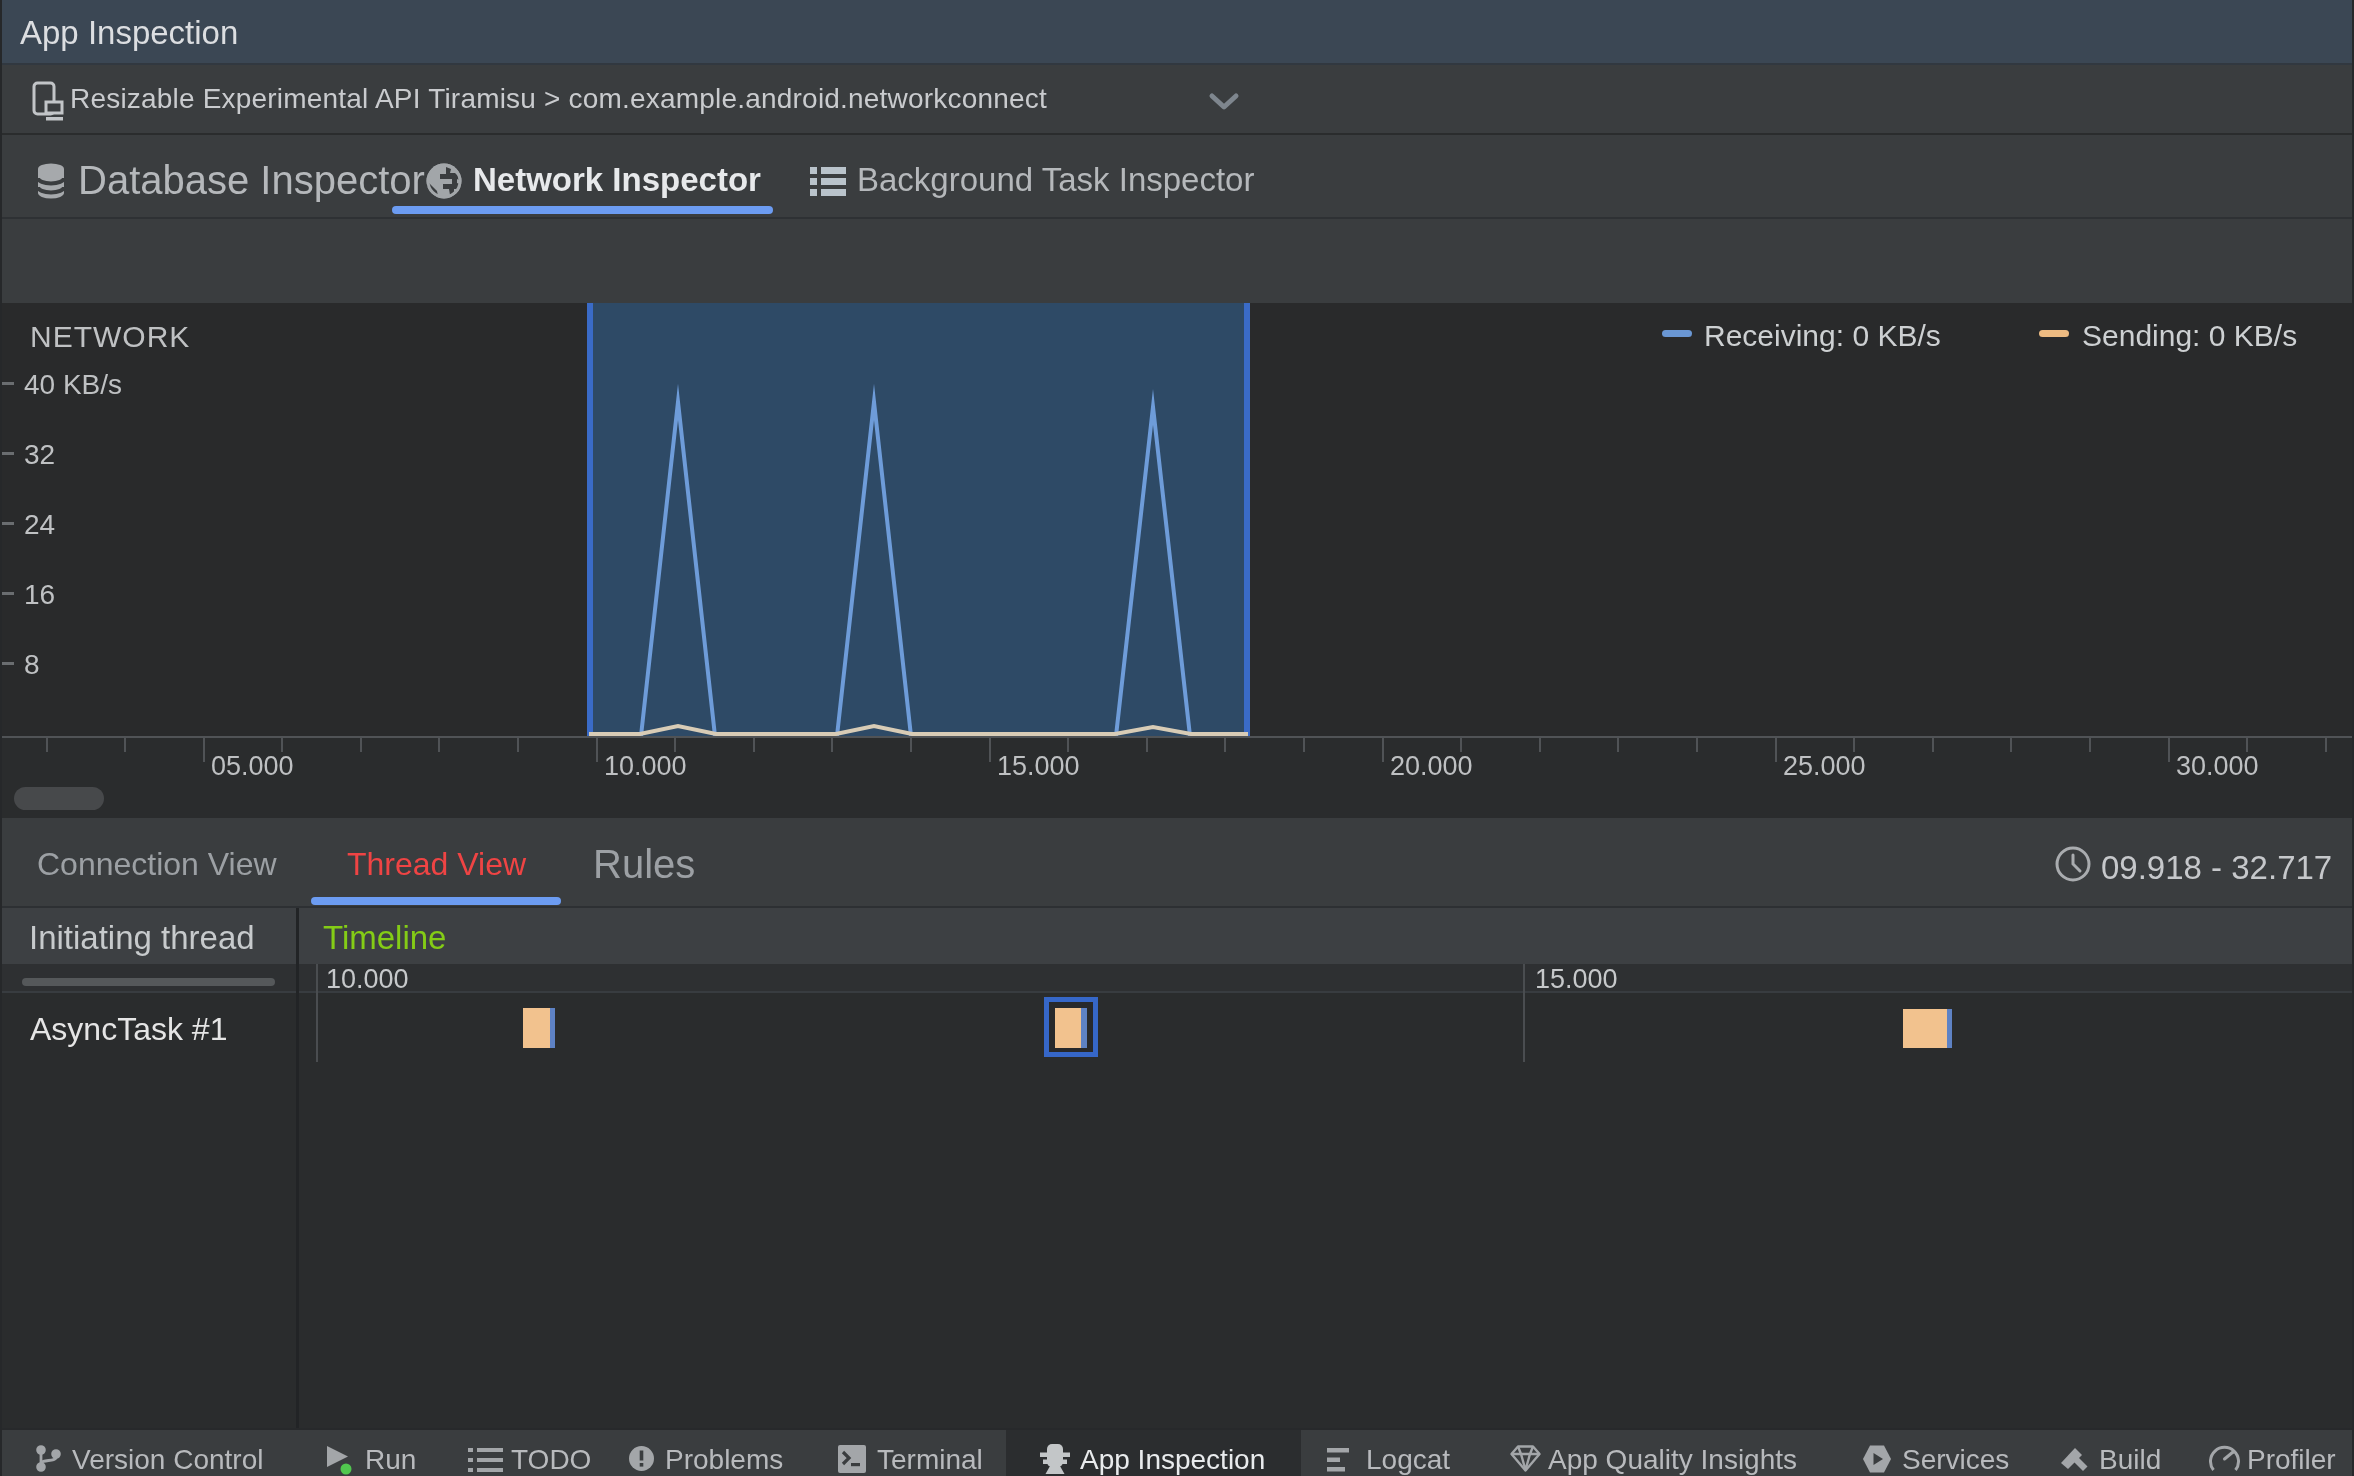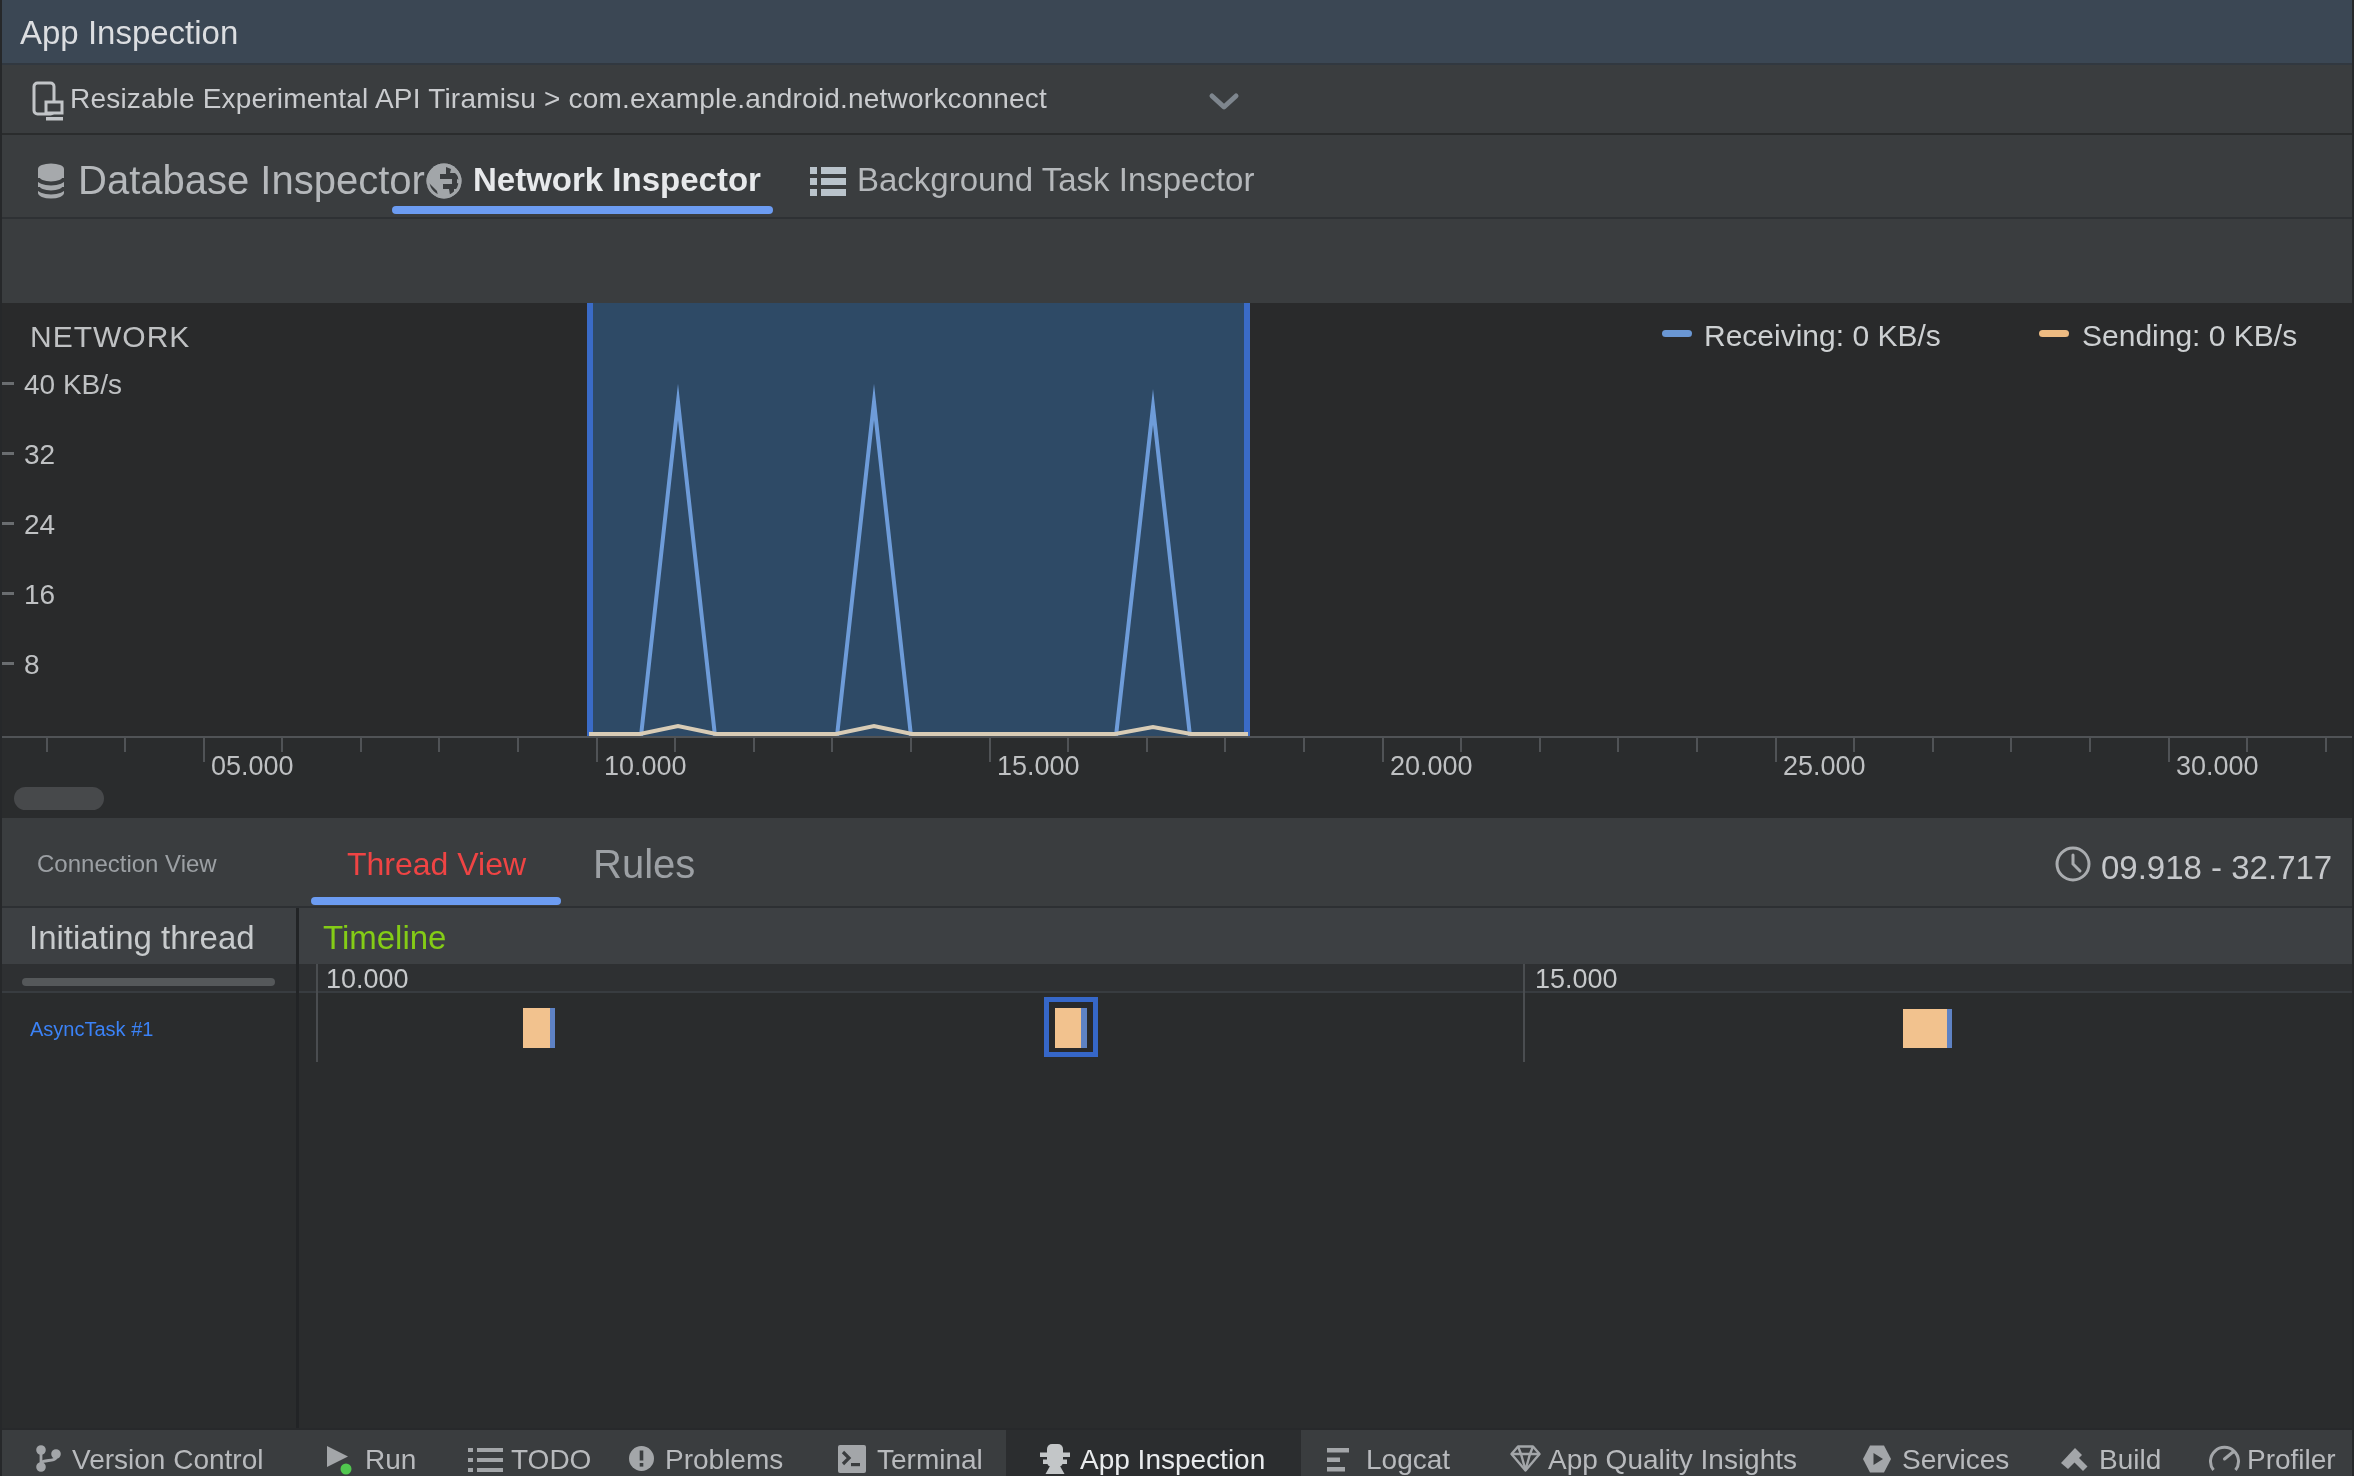--- a/index.html
+++ b/index.html
@@ -131,21 +131,21 @@
     <text x="24" y="371">8</text>
   </g>
 
   <rect x="1662" y="27" width="30" height="7" rx="3.5" fill="#6A97D4"></rect>
   <text x="1704" y="43" font-family="Liberation Sans" font-size="30" fill="#CDD0D2">Receiving: 0 KB/s</text>
   <rect x="2039" y="27" width="30" height="7" rx="3.5" fill="#EDBB82"></rect>
   <text x="2082" y="43" font-family="Liberation Sans" font-size="30" fill="#CDD0D2">Sending: 0 KB/s</text>
 </svg>
 
 <div class="abs" style="left:0;top:818px;width:2354px;height:88px;background:#3A3D3F;border-bottom:2px solid #2D3033;box-sizing:content-box;"></div>
-<div class="abs txt" style="left:37px;top:824px;height:80px;line-height:80px;font-size:24px;color:#9CA0A4;">Connection View</div>
+<div class="abs txt" style="left:37px;top:824px;height:80px;line-height:80px;font-size:32px;color:#9CA0A4;">Connection View</div>
 <div class="abs txt" style="left:347px;top:824px;height:80px;line-height:80px;font-size:32px;color:#ef4444;">Thread View</div>
 <div class="abs txt" style="left:593px;top:824px;height:80px;line-height:80px;font-size:40px;color:#9CA0A4;">Rules</div>
 <div class="abs" style="left:311px;top:897px;width:250px;height:8px;border-radius:4px;background:#6C9CF2;"></div>
 <svg class="abs" style="left:2054px;top:845px;" width="38" height="38" viewBox="0 0 38 38">
   <circle cx="19" cy="19" r="16" fill="none" stroke="#A9ACAF" stroke-width="3"></circle>
   <path d="M19 10 L19 19 L26 26" fill="none" stroke="#A9ACAF" stroke-width="3" stroke-linecap="round"></path>
 </svg>
 <div class="abs txt" style="left:2101px;top:824px;height:88px;line-height:88px;font-size:33px;color:#C6C8CB;">09.918 - 32.717</div>
 
 <div class="abs" style="left:0;top:908px;width:2354px;height:56px;background:#3D4043;"></div>
@@ -154,21 +154,21 @@
 
 <div class="abs" style="left:0;top:964px;width:2354px;height:28px;background:#2E3032;"></div>
 <div class="abs" style="left:22px;top:978px;width:253px;height:8px;border-radius:4px;background:#55585A;"></div>
 <div class="abs txt" style="left:326px;top:964px;height:28px;line-height:30px;font-size:27px;color:#C6C8CA;">10.000</div>
 <div class="abs txt" style="left:1535px;top:964px;height:28px;line-height:30px;font-size:27px;color:#C6C8CA;">15.000</div>
 <div class="abs" style="left:0;top:991px;width:2354px;height:2px;background:#383C40;"></div>
 
 <div class="abs" style="left:316px;top:964px;width:2px;height:98px;background:#4A4D50;"></div>
 <div class="abs" style="left:1523px;top:964px;width:2px;height:98px;background:#4A4D50;"></div>
 
-<div class="abs txt" style="left:30px;top:995px;height:68px;line-height:68px;font-size:20px;color:#3b82f6;">AsyncTask #1</div>
+<div class="abs txt" style="left:30px;top:995px;height:68px;line-height:68px;font-size:32px;color:#e5e5e5;">AsyncTask #1</div>
 <div class="abs" style="left:523px;top:1008px;width:27px;height:40px;background:#F2C28E;"></div>
 <div class="abs" style="left:550px;top:1008px;width:5px;height:40px;background:#5E82C4;"></div>
 
 <div class="abs" style="left:1044px;top:997px;width:54px;height:60px;border:5px solid #3667C8;box-sizing:border-box;background:#28292B;"></div>
 <div class="abs" style="left:1055px;top:1008px;width:26px;height:40px;background:#F2C28E;"></div>
 <div class="abs" style="left:1081px;top:1008px;width:6px;height:40px;background:#5E82C4;"></div>
 
 <div class="abs" style="left:1903px;top:1009px;width:44px;height:39px;background:#F2C28E;"></div>
 <div class="abs" style="left:1947px;top:1009px;width:5px;height:39px;background:#5E82C4;"></div>
 

